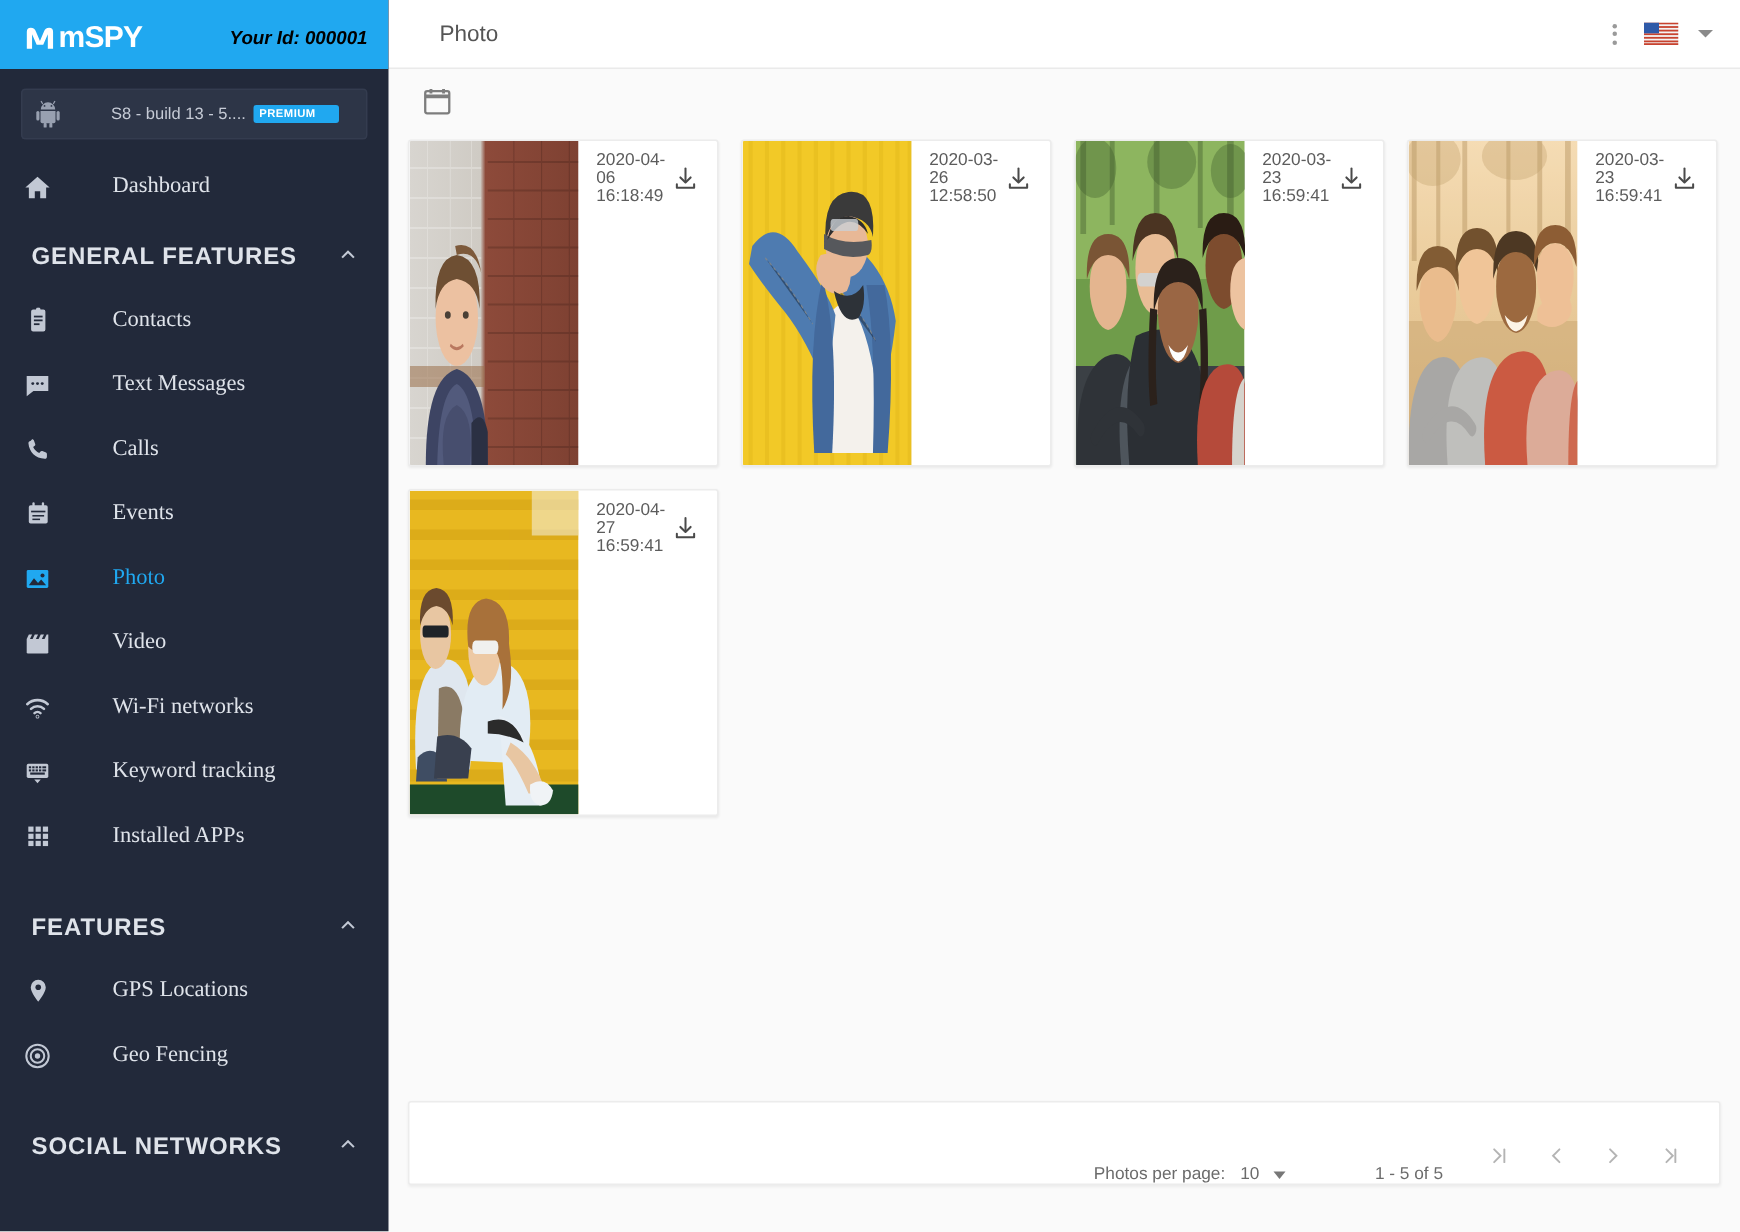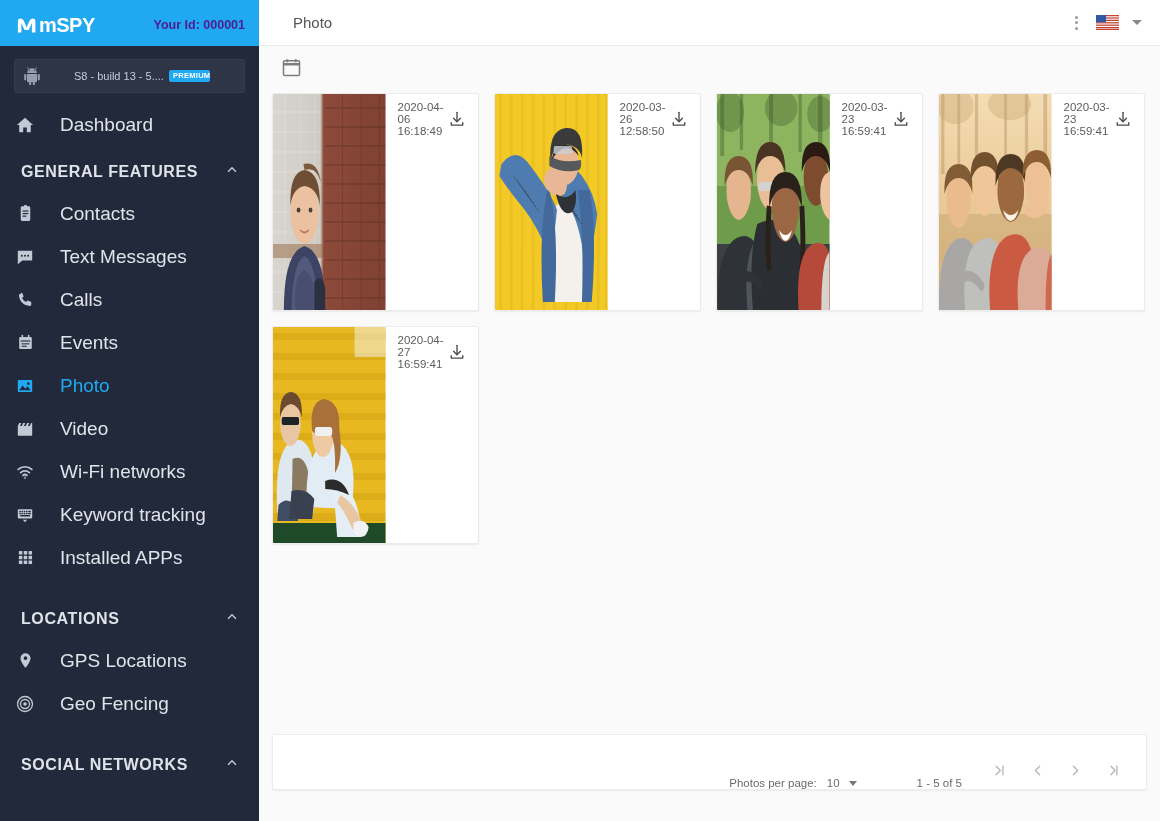--- a/index.html
+++ b/index.html
@@ -27,55 +27,56 @@
   .brand-logo {
     display: flex; align-items: center;
     font-weight: bold; font-size: 20px; color: #fff;
     letter-spacing: -0.5px;
   }
   .m-glyph {
     position: relative; width: 21px; height: 17px; margin-right: 1px;
     display: inline-block;
   }
   .m-glyph svg { display:block; }
-  .brand-id { color: #4c1d95; font-size: 12.5px; font-weight: bold; }
+  .brand-id { color: #000000; font-size: 12.5px; font-weight: bold; font-style: italic; }
 
   .device-pill {
     margin: 13px 14px 0 14px;
     height: 34px;
     background: #2d3547;
     border-radius: 3px;
     display: flex; align-items: center;
     padding: 0 10px;
     box-shadow: inset 0 0 0 1px #343c4f;
   }
   .android-icon { width: 16px; height: 18px; flex: 0 0 auto; }
   .device-name {
     color: #c6cbd6; font-size: 11px; margin-left: 34px;
     white-space: nowrap; overflow: hidden;
   }
   .premium-badge {
     margin-left: 5px; background: #20a8f0; color: #fff;
     font-size: 7.5px; font-weight: bold; letter-spacing: 0.3px;
-    padding: 2px 0 2px 4px; border-radius: 2px; line-height: 1;
+    padding: 2px 16px 2px 4px; border-radius: 2px; line-height: 1;
   }
 
   .nav { padding-top: 10px; flex: 1; overflow: hidden; }
   .nav-item {
     display: flex; align-items: center;
     height: 43px; padding-left: 15px; cursor: pointer;
   }
   .nav-item .ico {
     width: 20px; height: 20px; flex: 0 0 20px;
     display: flex; align-items: center; justify-content: center;
     color: #c2c8d4;
   }
   .nav-item .lbl {
-    margin-left: 25px; font-size: 19px; color: #dfe3ea;
+    margin-left: 40px; font-size: 15px; color: #dfe3ea;
     white-space: nowrap;
+    font-family: Liberation Serif, serif;
   }
   .nav-item.active .lbl { color: #20a8f0; }
   .nav-item.active .ico { color: #20a8f0; }
 
   .section-head {
     display: flex; align-items: center; justify-content: space-between;
     padding: 0 20px 0 21px; height: 40px;
     margin-top: 6px;
   }
   .section-head .title {
@@ -333,21 +334,21 @@
                 <rect x="13.6" y="13.6" width="4.1" height="4.1"></rect>
               </g>
             </svg>
         </span>
         <span class="lbl">Installed APPs</span>
       </div>
 
       <div class="sidebar-spacer"></div>
 
       <div class="section-head">
-        <span class="title">LOCATIONS</span>
+        <span class="title">FEATURES</span>
         <span class="chev">
           <svg viewBox="0 0 16 16" width="14" height="14" fill="none" stroke="currentColor" stroke-width="1.6">
               <path d="M3.5 10 L8 5.5 L12.5 10"></path>
             </svg>
         </span>
       </div>
 
       <div class="nav-item">
         <span class="ico">
           <svg viewBox="0 0 20 20" width="17" height="17" fill="currentColor">

